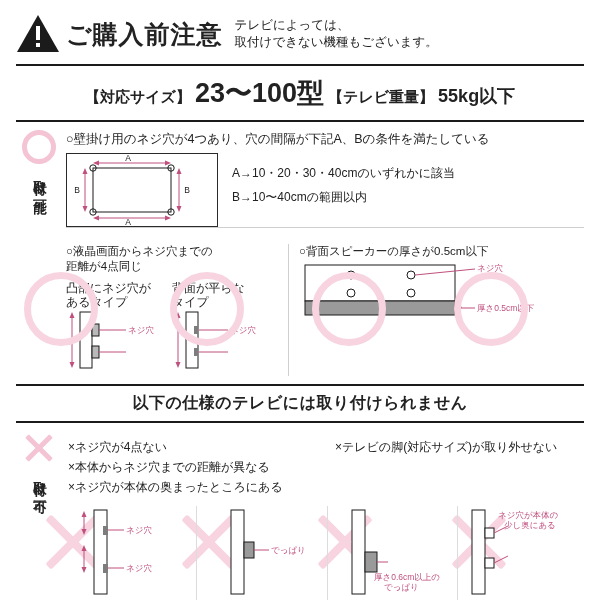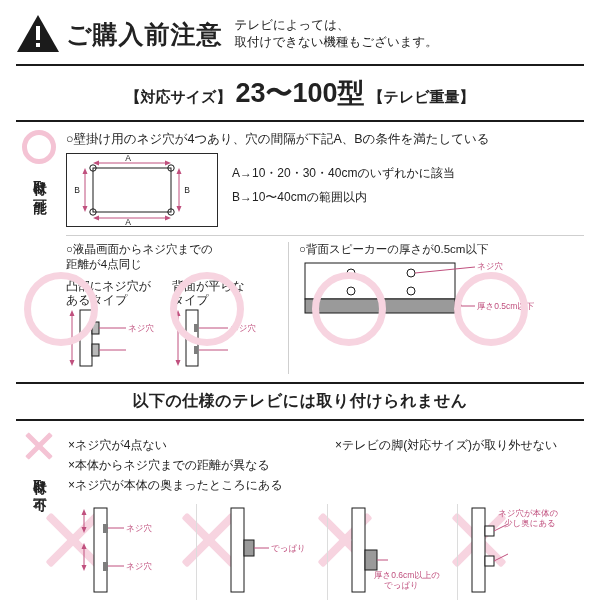--- a/index.html
+++ b/index.html
@@ -38,21 +38,21 @@
   .content{flex:1;padding:8px 0 8px 4px;position:relative;}
 
   .bullet{font-size:12.5px;line-height:1.5;margin:0 0 4px 0;}
 
   
   .row1{display:flex;gap:14px;align-items:flex-start;margin-top:4px;}
   .box-diagram{border:1px solid #2a2a2a;width:150px;height:72px;position:relative;background:#fff;}
   .r1text{font-size:12px;line-height:2.0;padding-top:8px;}
 
   
-  .row2{display:flex;margin-top:8px;border-top:1px solid #cfcfcf;padding-top:6px;}
+  .row2{display:flex;border-top:1px solid #cfcfcf;padding-top:16px;}
   .panelL{width:214px;flex:0 0 214px;padding-right:8px;border-right:1px solid #cfcfcf;}
   .panelR{flex:1;padding-left:10px;}
   .sub{font-size:11.5px;line-height:1.35;}
   .twoup{display:flex;gap:10px;margin-top:6px;}
   .mini{font-size:12px;line-height:1.2;}
 
   
   .banner{font-size:16px;font-weight:bold;text-align:center;padding:7px 0;border-bottom:2px solid #1b1b1b;letter-spacing:0.5px;}
 
   
@@ -91,20 +91,21 @@
     <div class="header-note">
       <div>テレビによっては、</div>
       <div>取付けできない機種もございます。</div>
     </div>
   </div>
 
   <div class="sizebar">
     <span class="sz-small">【対応サイズ】</span>
     <span class="sz-big">23〜100型</span>
     <span class="sz-small">【テレビ重量】</span>
+    <span class="sz-mid">55kg以下</span>
   </div>
 
   <div class="section">
     <div class="markcol">
       <div class="mark-o"></div>
       <div class="vtext">取付け可能</div>
     </div>
 
     <div class="content">
 

